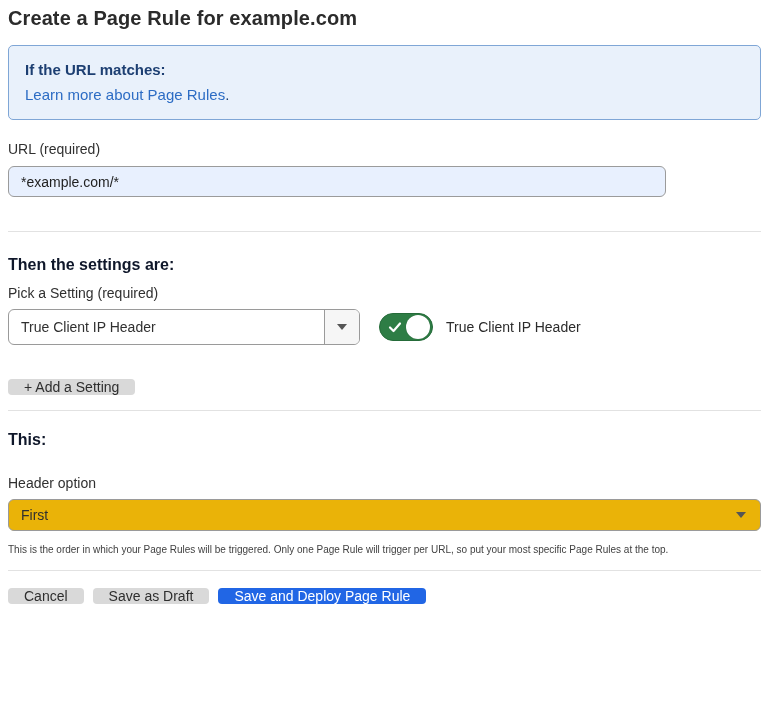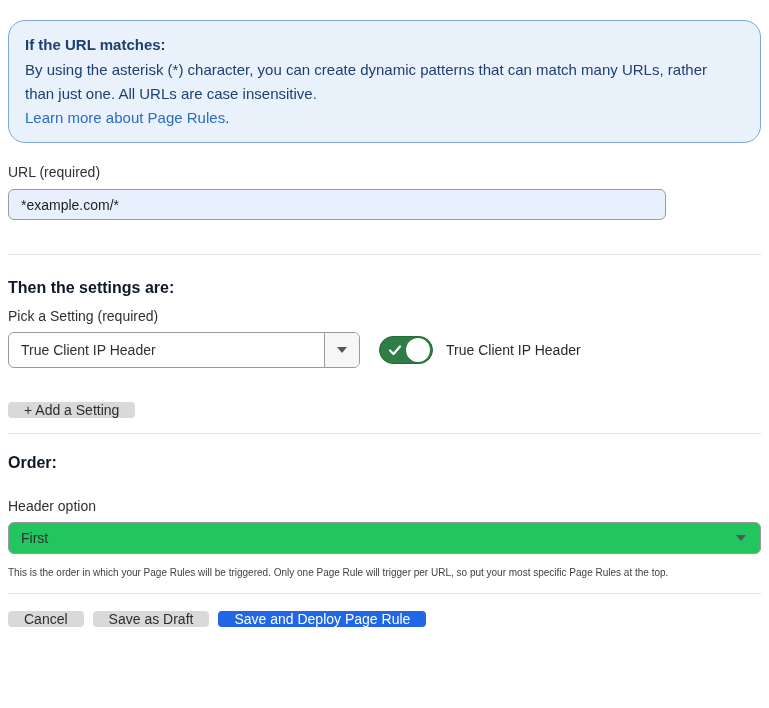--- a/index.html
+++ b/index.html
@@ -20,21 +20,21 @@
     color: #2b2b2b;
     letter-spacing: 0.1px;
     padding-top: 2px;
   }
 
   
   .info-box {
     margin-top: 15px;
     background: #e9f1fb;
     border: 1px solid #7fa6d6;
-    border-radius: 17px;
+    border-radius: 5px;
     padding: 13px 16px 12px 16px;
     color: #1d3f72;
   }
   .info-box .info-heading {
     font-weight: 700;
     font-size: 15px;
     line-height: 22px;
     margin-bottom: 2px;
   }
   .info-box .info-body {
@@ -190,21 +190,21 @@
     color: #ffffff;
   }
   .add-setting-btn { margin-top: 34px; }
 
   .order-select-label { margin-top: 26px; }
 
   .order-select {
     margin-top: 7px;
     width: 753px;
     height: 32px;
-    background: #22c55e;
+    background: #eab308;
     border: 1px solid #9a9a9a;
     border-radius: 6px;
     display: flex;
     align-items: center;
     padding: 0 14px 0 12px;
     font-size: 14px;
     color: #303030;
     cursor: pointer;
   }
   .order-select .select-value { flex: 1; }
@@ -221,24 +221,24 @@
     margin-top: 17px;
     display: flex;
     gap: 9px;
   }
 </style>
 </head>
 <body>
 
 <div class="container">
 
+  <h1 class="page-title">Create a Page Rule for example.com</h1>
 
   <div class="info-box">
     <div class="info-heading">If the URL matches:</div>
-    <div class="info-body">By using the asterisk (*) character, you can create dynamic patterns that can match many URLs, rather than just one. All URLs are case insensitive.</div>
     <div class="info-link-line"><a class="info-link">Learn more about Page Rules</a><span>.</span></div>
   </div>
 
   <div class="field-label url-label">URL (required)</div>
   <input class="url-input" type="text" value="*example.com/*" style="">
 
   <hr class="divider divider-1">
 
   <div class="section-heading settings-heading">Then the settings are:</div>
 
@@ -258,21 +258,21 @@
       </svg>
       <div class="knob"></div>
     </div>
     <div class="toggle-label">True Client IP Header</div>
   </div>
 
   <button class="btn btn-gray add-setting-btn">+ Add a Setting</button>
 
   <hr class="divider divider-2">
 
-  <div class="section-heading order-heading">Order:</div>
+  <div class="section-heading order-heading">This:</div>
 
   <div class="field-label order-select-label">Header option</div>
 
   <div class="order-select">
     <div class="select-value">First</div>
     <span class="tri-down"></span>
   </div>
 
   <div class="help-text">This is the order in which your Page Rules will be triggered. Only one Page Rule will trigger per URL, so put your most specific Page Rules at the top.</div>
 

